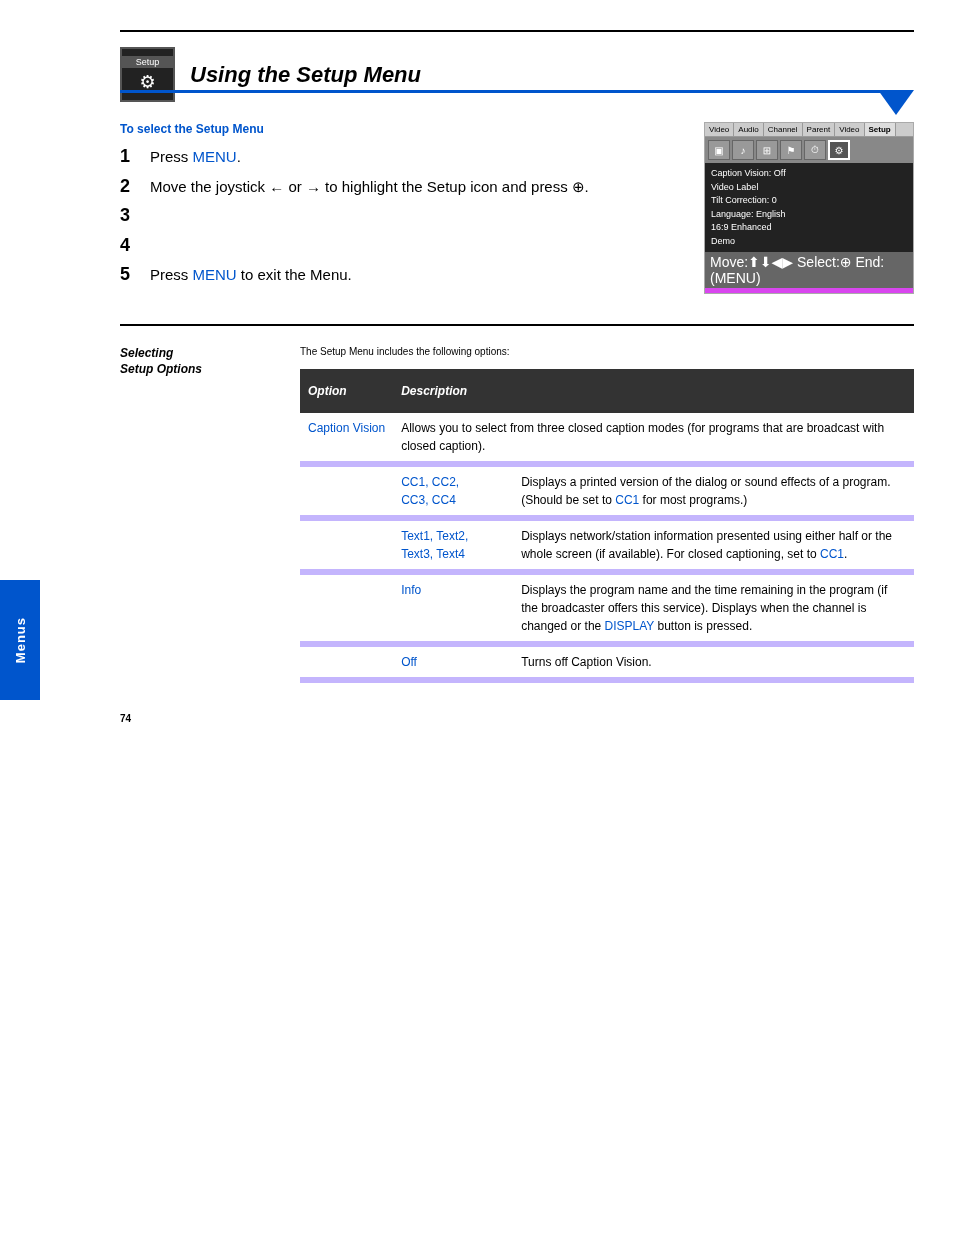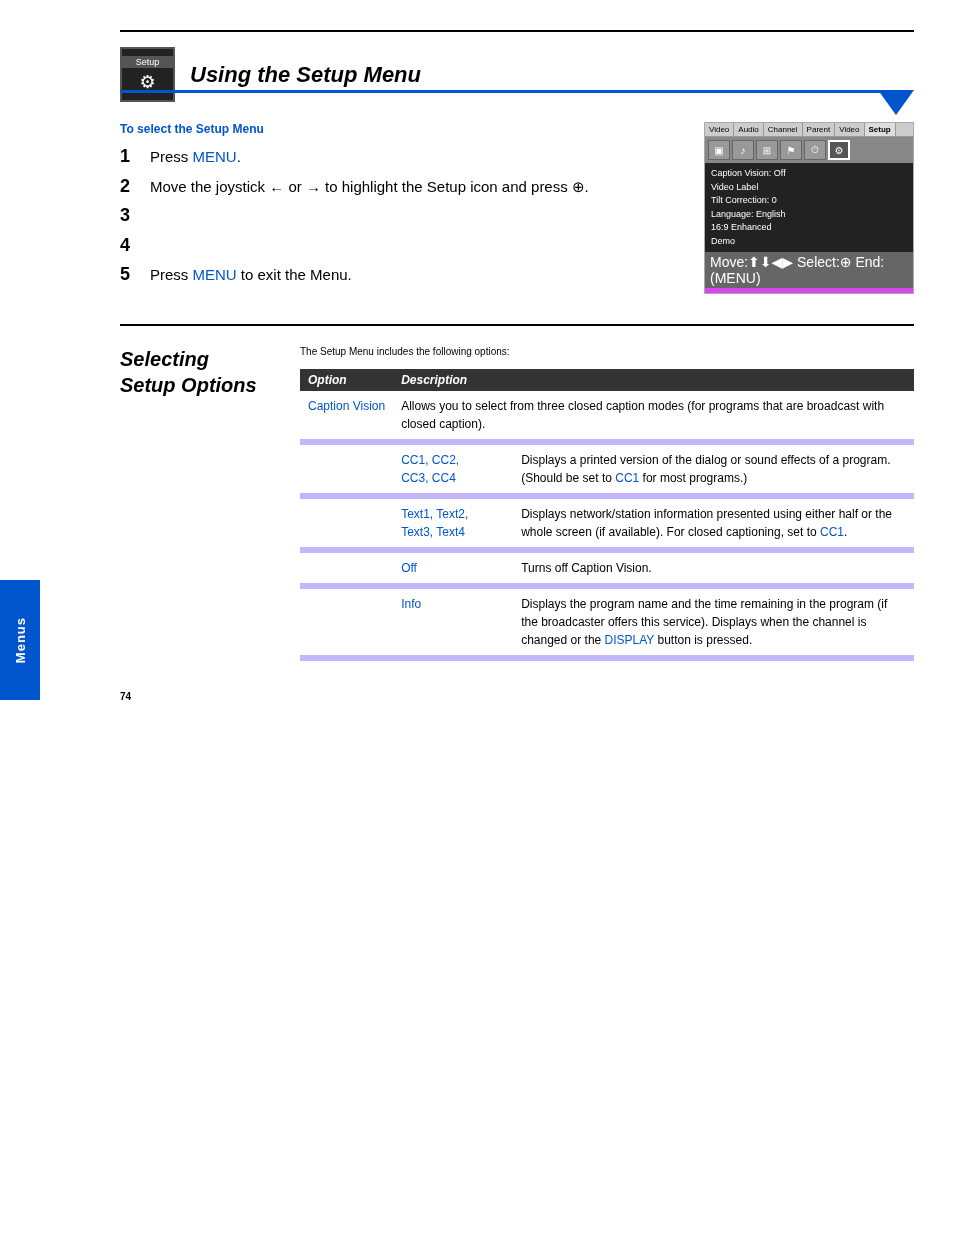--- a/index.html
+++ b/index.html
@@ -210,21 +210,21 @@
       display: flex;
       gap: 20px;
     }
     .left-heading {
       width: 160px;
       flex-shrink: 0;
     }
     .left-heading-title {
       font-style: italic;
       font-weight: bold;
-      font-size: 20px;
+      font-size: 12px;
       line-height: 1.3;
     }
     .right-content {
       flex: 1;
     }
     .intro-text {
       font-size: 10px;
       margin-bottom: 12px;
     }
 
@@ -234,21 +234,21 @@
       border-collapse: collapse;
     }
     .options-table thead tr {
       background: #333;
       color: #fff;
     }
     .options-table thead th {
       font-style: italic;
       font-weight: bold;
       font-size: 12px;
-      padding: 4px 8px;
+      padding: 15px 8px;
       text-align: left;
     }
     .options-table tbody tr {
       border-bottom: 6px solid #c4b5fd;
       vertical-align: top;
     }
     .options-table td {
       padding: 6px 8px;
       font-size: 12px;
       line-height: 1.5;
@@ -389,28 +389,28 @@
           </tr>
 
           <tr class="sub-row-divider">
             <td></td>
             <td class="sub-option" style="width:120px; vertical-align:top; padding-right:10px;">Text1, Text2,<br>Text3, Text4</td>
             <td class="desc-text">Displays network/station information presented using either half or the whole screen (if available). For closed captioning, set to <span class="blue-text">CC1</span>.</td>
           </tr>
 
           <tr class="sub-row-divider">
             <td></td>
+            <td class="sub-option" style="width:120px; vertical-align:top; padding-right:10px;">Info</td>
+            <td class="desc-text">Displays the program name and the time remaining in the program (if the broadcaster offers this service). Displays when the channel is changed or the <span class="blue-text">DISPLAY</span> button is pressed.</td>
+          </tr>
+
+          <tr class="sub-row-divider">
+            <td></td>
             <td class="sub-option" style="width:120px; vertical-align:top; padding-right:10px;">Off</td>
             <td class="desc-text">Turns off Caption Vision.</td>
-          </tr>
-
-          <tr class="sub-row-divider">
-            <td></td>
-            <td class="sub-option" style="width:120px; vertical-align:top; padding-right:10px;">Info</td>
-            <td class="desc-text">Displays the program name and the time remaining in the program (if the broadcaster offers this service). Displays when the channel is changed or the <span class="blue-text">DISPLAY</span> button is pressed.</td>
           </tr>
         </tbody>
       </table>
     </div>
   </div>
 
   <div class="page-num">74</div>
 
 </div>
 

